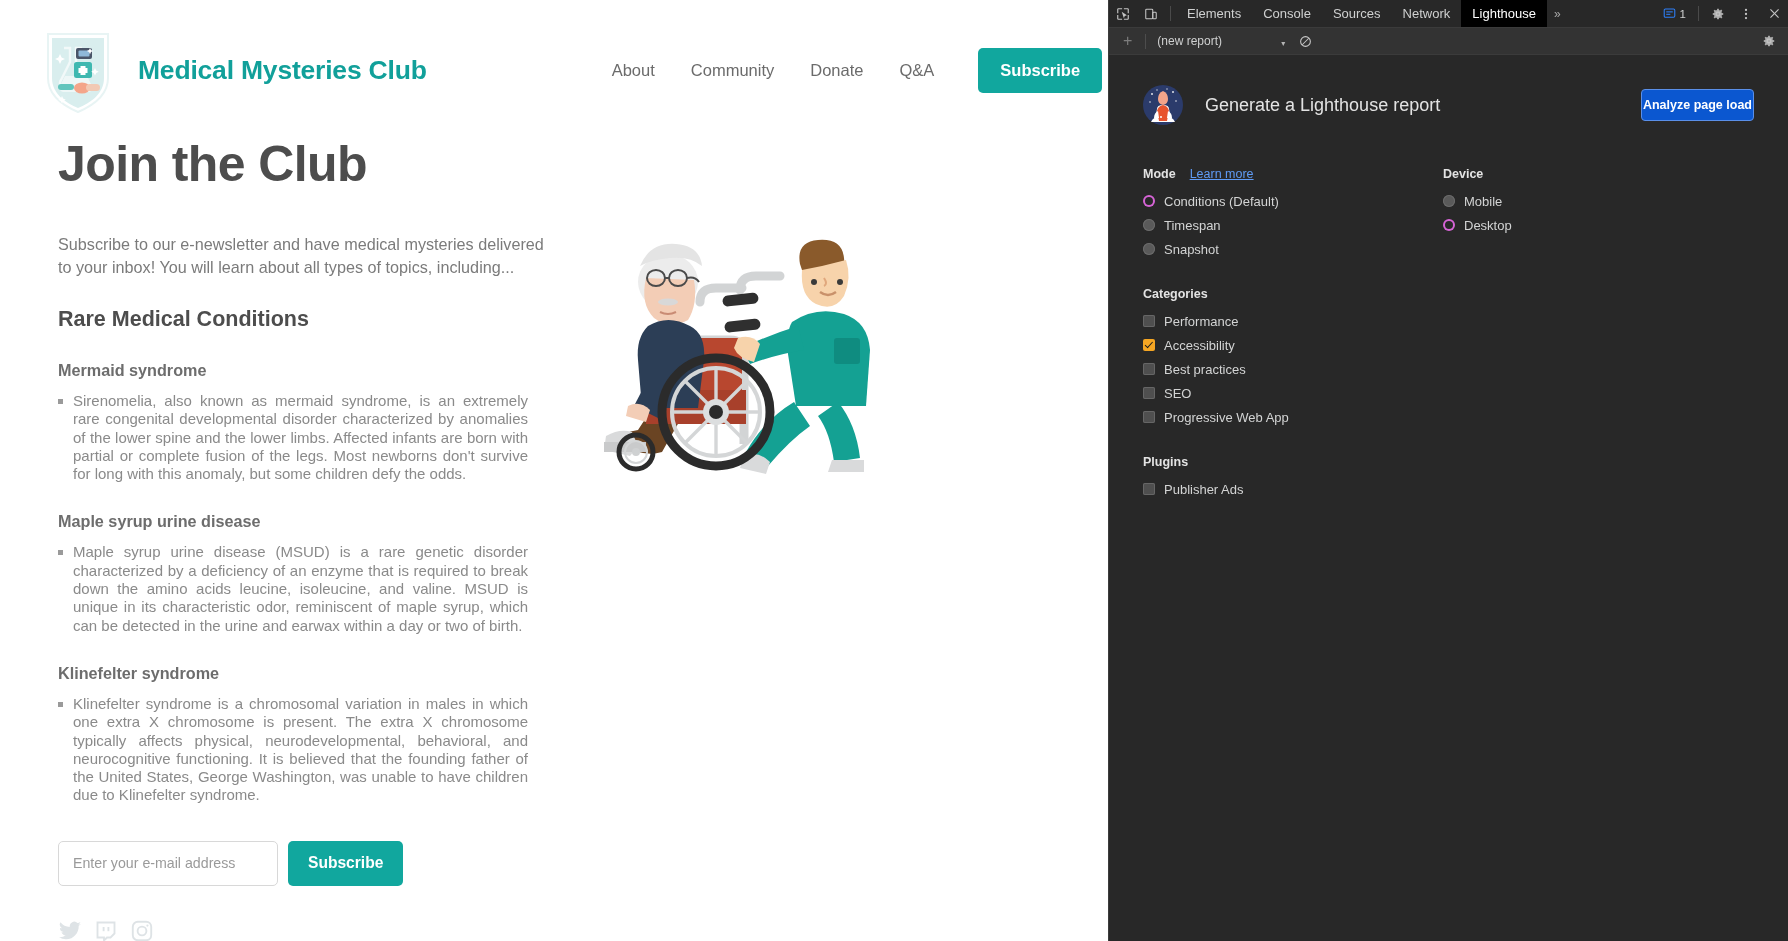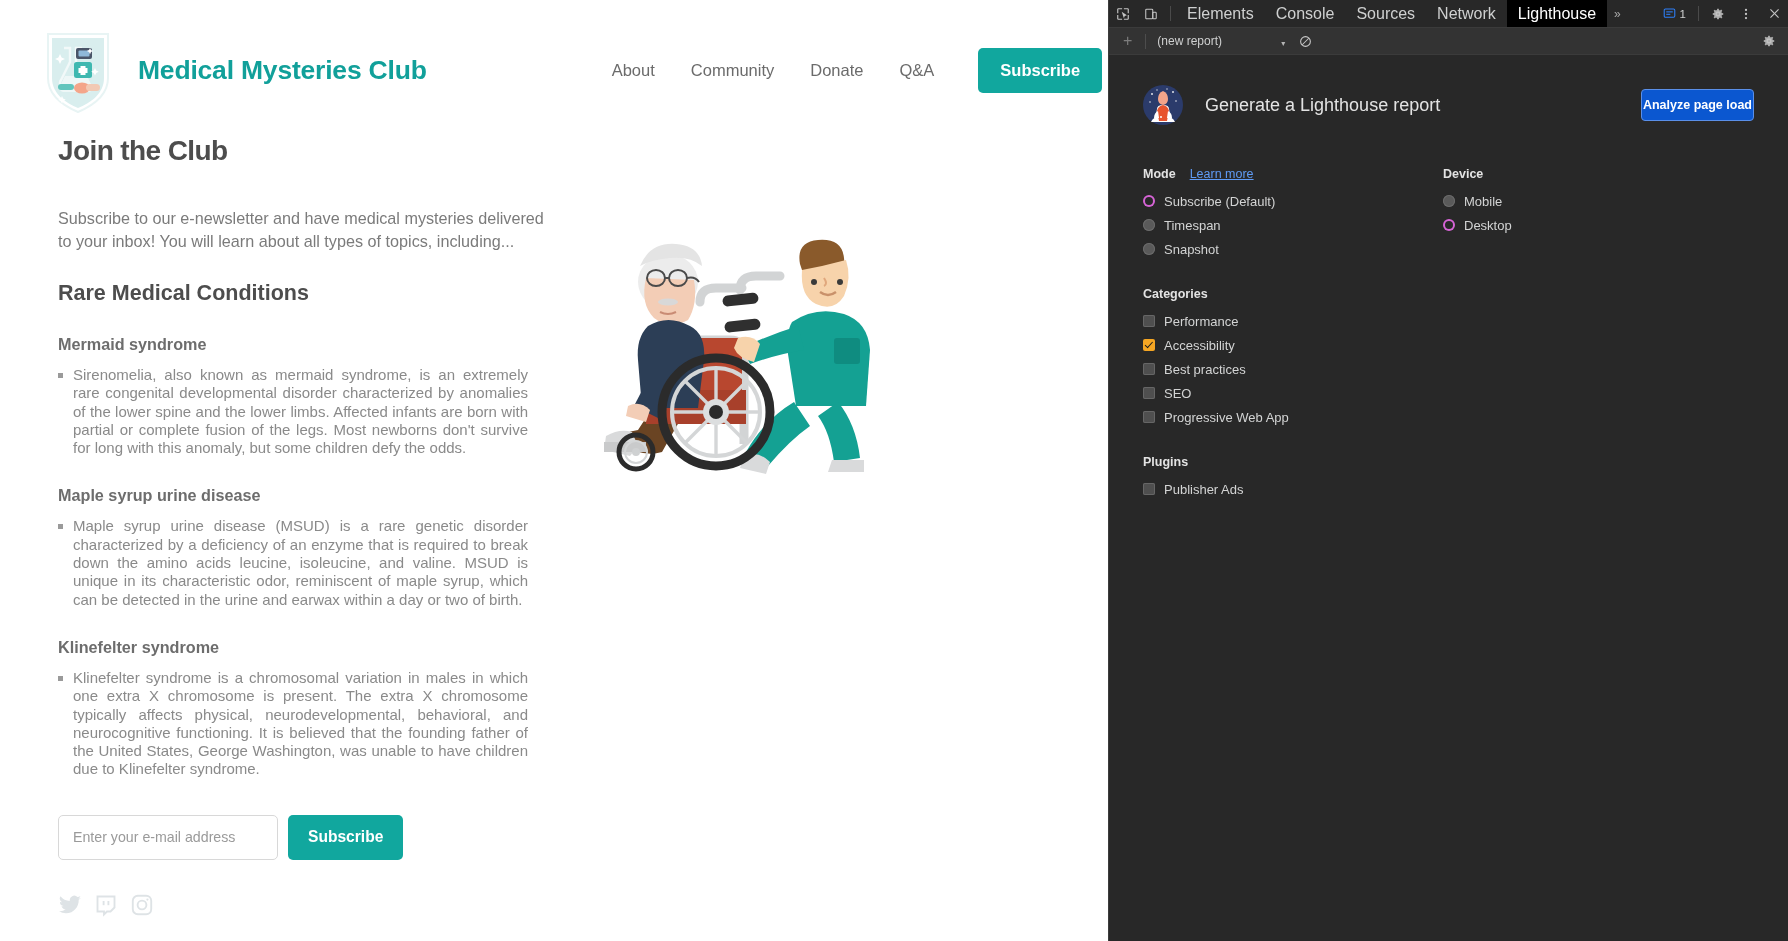--- a/index.html
+++ b/index.html
@@ -52,21 +52,21 @@
     font-size: 16.5px; font-weight: bold;
     padding: 13px 22px; cursor: pointer;
     font-family: "Liberation Sans", sans-serif;
   }
 
   .body-wrap { display: flex; padding: 0 0 0 58px; }
   .col-left { width: 530px; flex: 0 0 auto; }
   .col-right { flex: 1 1 auto; position: relative; }
 
   h1.page-title {
-    font-size: 28px; font-weight: bold;
+    font-size: 50px; font-weight: bold;
     color: #4d4d4d; letter-spacing: -0.6px;
     margin: 17px 0 0 0;
   }
   .intro {
     font-size: 16.2px; line-height: 1.42;
     color: #7b7b7b; margin-top: 40px;
     max-width: 500px;
   }
   h2.section-title {
     font-size: 21.5px; font-weight: bold;
@@ -133,21 +133,21 @@
     background: #282828; border-bottom: 1px solid #3b3b3b;
     flex: 0 0 auto;
   }
   .dt-iconbtn {
     width: 28px; display: flex; align-items: center;
     justify-content: center; cursor: pointer;
   }
   .dt-sep { width: 1px; background: #4a4a4a; margin: 6px 5px; }
   .dt-tab {
     display: flex; align-items: center; padding: 0 11px;
-    font-size: 16px; color: #cfd0d0; cursor: pointer;
+    font-size: 13px; color: #cfd0d0; cursor: pointer;
     white-space: nowrap;
   }
   .dt-tab.active { background: #000000; color: #ffffff; }
   .dt-more { display: flex; align-items: center; padding: 0 7px; color: #a9a9a9; cursor: pointer; }
   .dt-spacer { flex: 1 1 auto; }
   .dt-badge {
     display: flex; align-items: center; gap: 4px;
     padding: 0 7px; color: #cfd0d0; cursor: pointer;
   }
   .dt-badge .bnum { font-size: 11.5px; }
@@ -482,21 +482,21 @@
       </div>
 
       <div class="cfg-row">
         <div class="cfg-col-mode">
           <div class="grp-head">
             <span>Mode</span>
             <span class="learn-more">Learn more</span>
           </div>
           <div class="opt">
             <span class="radio sel"></span>
-            <span>Subscribe (Default)</span>
+            <span>Conditions (Default)</span>
           </div>
           <div class="opt">
             <span class="radio"></span>
             <span>Timespan</span>
           </div>
           <div class="opt">
             <span class="radio"></span>
             <span>Snapshot</span>
           </div>
         </div>

